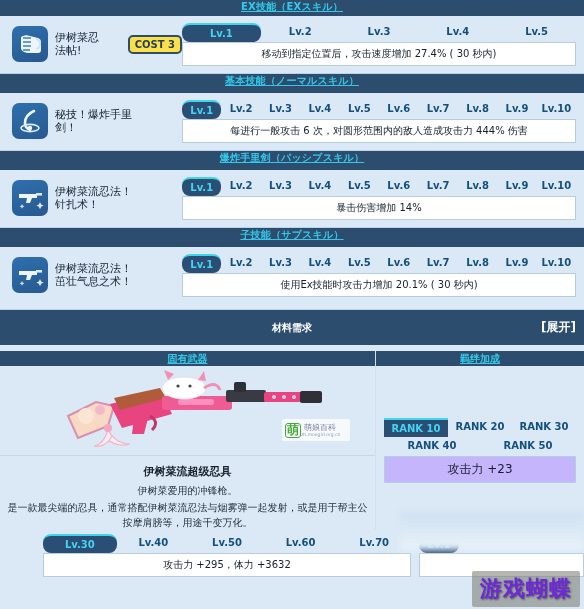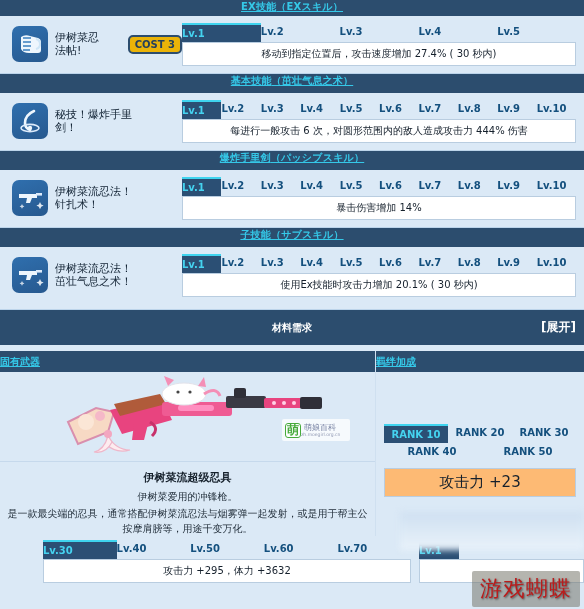--- a/index.html
+++ b/index.html
@@ -56,39 +56,41 @@
     color: #123;
     font-size: 11px;
     font-weight: normal;
     line-height: 13px;
     max-width: 78px;
   }
   .cost-badge {
     margin-left: 18px;
     border: 2px solid #2c4d6e;
     border-radius: 5px;
-    background: #eab308;
+    background: #fde047;
     color: #24405c;
     font-size: 10px; font-weight: bold;
     padding: 2px 5px;
     white-space: nowrap;
     align-self: center;
   }
   .skill-right { flex: 1 1 auto; min-width: 0; }
 
   .lv-row { display: flex; width: 100%; }
   .lv-tab {
     flex: 1 1 0;
+    text-align: center;
     font-size: 10px;
     font-weight: bold;
     color: #14507e;
     padding: 3px 0 3px;
     white-space: nowrap;
     background: transparent;
     position: relative;
+    border-radius: 8px;
   }
   .lv-tab.active {
     background: #2b4f74;
     color: #45d3f0;
     border-top: 2px solid #3fd4ef;
   }
   .desc-box {
     background: #ffffff;
     border: 1px solid #b9cde0;
     margin-top: 0px;
@@ -114,22 +116,22 @@
     position: absolute; right: 8px;
     color: #ffffff; font-size: 12px; font-weight: bold;
   }
 
   
   .cols { display: flex; width: 100%; }
   .col-left { width: 376px; flex: 0 0 376px; border-right: 1px solid #cfe0f0;}
   .col-right { flex: 1 1 auto; }
   .col-head {
     background: #2c4d6e;
-    height: 21px;
-    display: flex; align-items: center; justify-content: flex-start;
+    height: 15px;
+    display: flex; align-items: center; justify-content: center;
   }
   .col-head span {
     color: #35c8e8; font-size: 10px; font-weight: bold;
     text-decoration: underline; text-underline-offset: 1px;
   }
   .col-body { background: #dbe9f6; }
 
   
   .weapon-art {
     height: 90px;
@@ -158,23 +160,23 @@
     flex: 1 1 0; text-align: center;
     font-size: 10px; font-weight: bold; color: #14507e;
     padding: 3px 0;
     white-space: nowrap;
   }
   .rank-tab.active {
     background: #2b4f74; color: #45d3f0;
     border-top: 2px solid #3fd4ef;
   }
   .rank-box {
-    background: #fdba74; border: 1px solid #b9cde0;
-    margin-top: 8px; padding: 4px;
-    text-align: center; font-size: 15px; color: #15202c;
+    background: #c4b5fd; border: 1px solid #b9cde0;
+    margin-top: 2px; padding: 4px;
+    text-align: center; font-size: 12px; color: #15202c;
   }
 
   
   .bottom-area { display: flex; }
   .bottom-left { width: 376px; flex: 0 0 376px; padding: 0 4px; }
   .bottom-right { flex: 1 1 auto; padding-left: 4px; }
 
   
   .wm-moe {
     position: absolute;
@@ -195,23 +197,23 @@
     margin-left: 3px; font-size: 8px; color: #6f7a9c;
     line-height: 8px; filter: blur(.4px);
   }
   .wm-moe .m3 { font-size: 4.5px; color: #8a93ad; }
 
   .wm-butterfly {
     position: absolute;
     right: 4px; bottom: 2px;
     background: rgba(120,120,110,.55);
     padding: 3px 8px;
-    color: #b91c1c;
+    color: #6d28d9;
     font-size: 22px;
-    font-weight: normal;
+    font-weight: bold;
     letter-spacing: 1px;
     text-shadow: 1px 1px 2px rgba(0,0,0,.5);
     border-radius: 2px;
     margin-left: 28px;
   }
   .blurpatch {
     position: absolute;
     left: 400px; top: 512px; width: 184px; height: 38px;
     background: linear-gradient(180deg,#cfe0f1,#e9f2fa);
     filter: blur(3px);
@@ -243,21 +245,21 @@
         <div class="lv-tab">Lv.2</div>
         <div class="lv-tab">Lv.3</div>
         <div class="lv-tab">Lv.4</div>
         <div class="lv-tab">Lv.5</div>
       </div>
       <div class="desc-box">移动到指定位置后，攻击速度增加 27.4% ( 30 秒内)</div>
     </div>
   </div>
 
   <div class="sec-bar tall">
-    <span class="sec-title"><span>基本技能</span><span class="jp">（茁壮气息之术）</span></span>
+    <span class="sec-title"><span>基本技能</span><span class="jp">（ノーマルスキル）</span></span>
   </div>
   <div class="skill-block">
     <div class="skill-left">
       <div class="skill-icon">
         <svg width="36" height="36" viewBox="0 0 36 36">
           <path d="M22 8 q-9 4-9 12 q0 5 5 7" stroke="#eef6fd" stroke-width="2.6" fill="none" stroke-linecap="round"></path>
           <ellipse cx="18" cy="25" rx="9" ry="3.6" stroke="#dceafa" stroke-width="1.6" fill="none"></ellipse>
           <circle cx="18" cy="25" r="2.2" fill="#eef6fd"></circle>
         </svg>
       </div>

